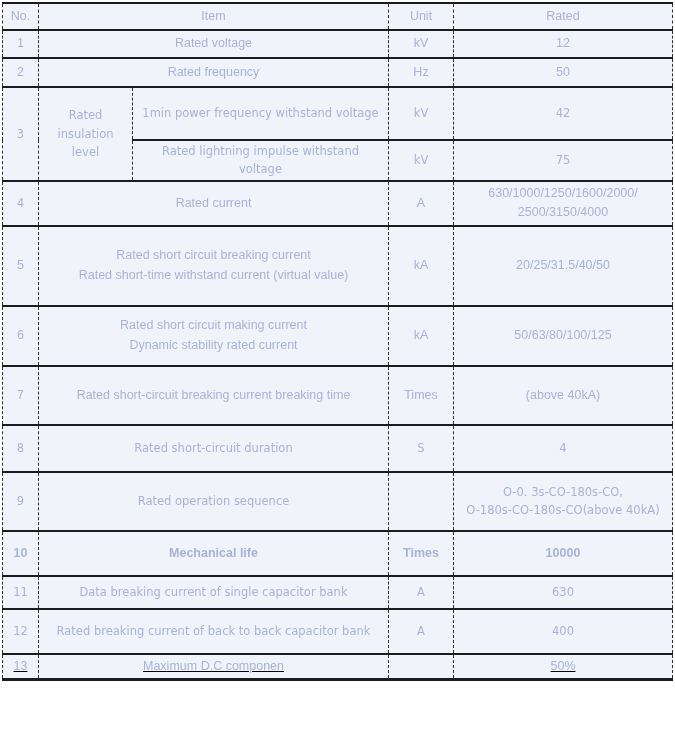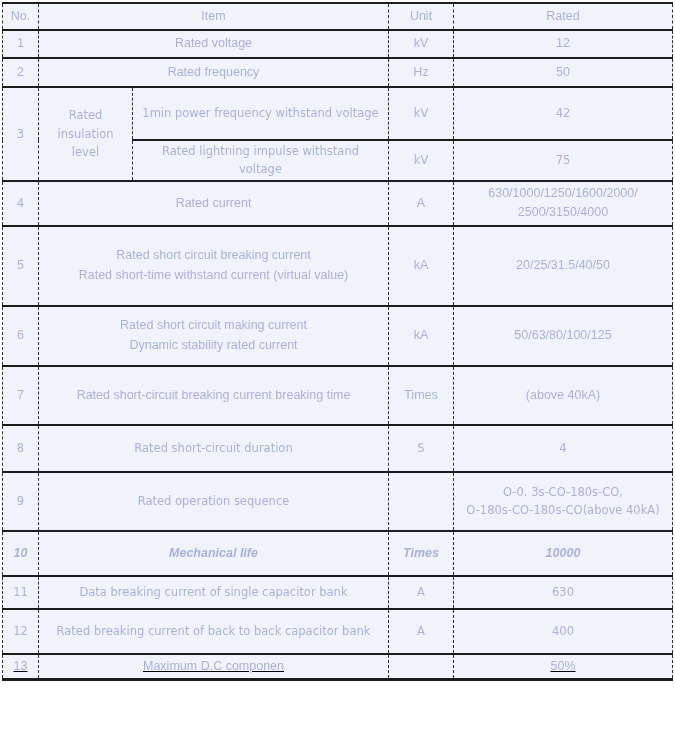--- a/index.html
+++ b/index.html
@@ -28,21 +28,21 @@
     border-left:1px dashed var(--line-dash);
     border-right:1px dashed var(--line-dash);
     color:var(--txt);
     font:400 12.5px/1.55 "Liberation Sans",sans-serif;
     text-align:center;vertical-align:middle;
     padding:1px 6px;overflow:hidden;
   }
   thead tr{height:27px;}
   th{font-weight:400;}
   tr.geo td{font-family:"DejaVu Sans",sans-serif;font-size:11.5px;line-height:1.6;}
-  tr.bold td{font-weight:700;font-style:italic;}
+  tr.bold td{font-weight:700;}
   td.group{padding:1px 4px;margin-top:31px;}
   .ln{white-space:nowrap;}
   td.item-wrap .ln, td.group .ln{white-space:normal;}
 </style>
 </head>
 <body>
 
 <div class="page">
   <table class="spec">
     <colgroup>

